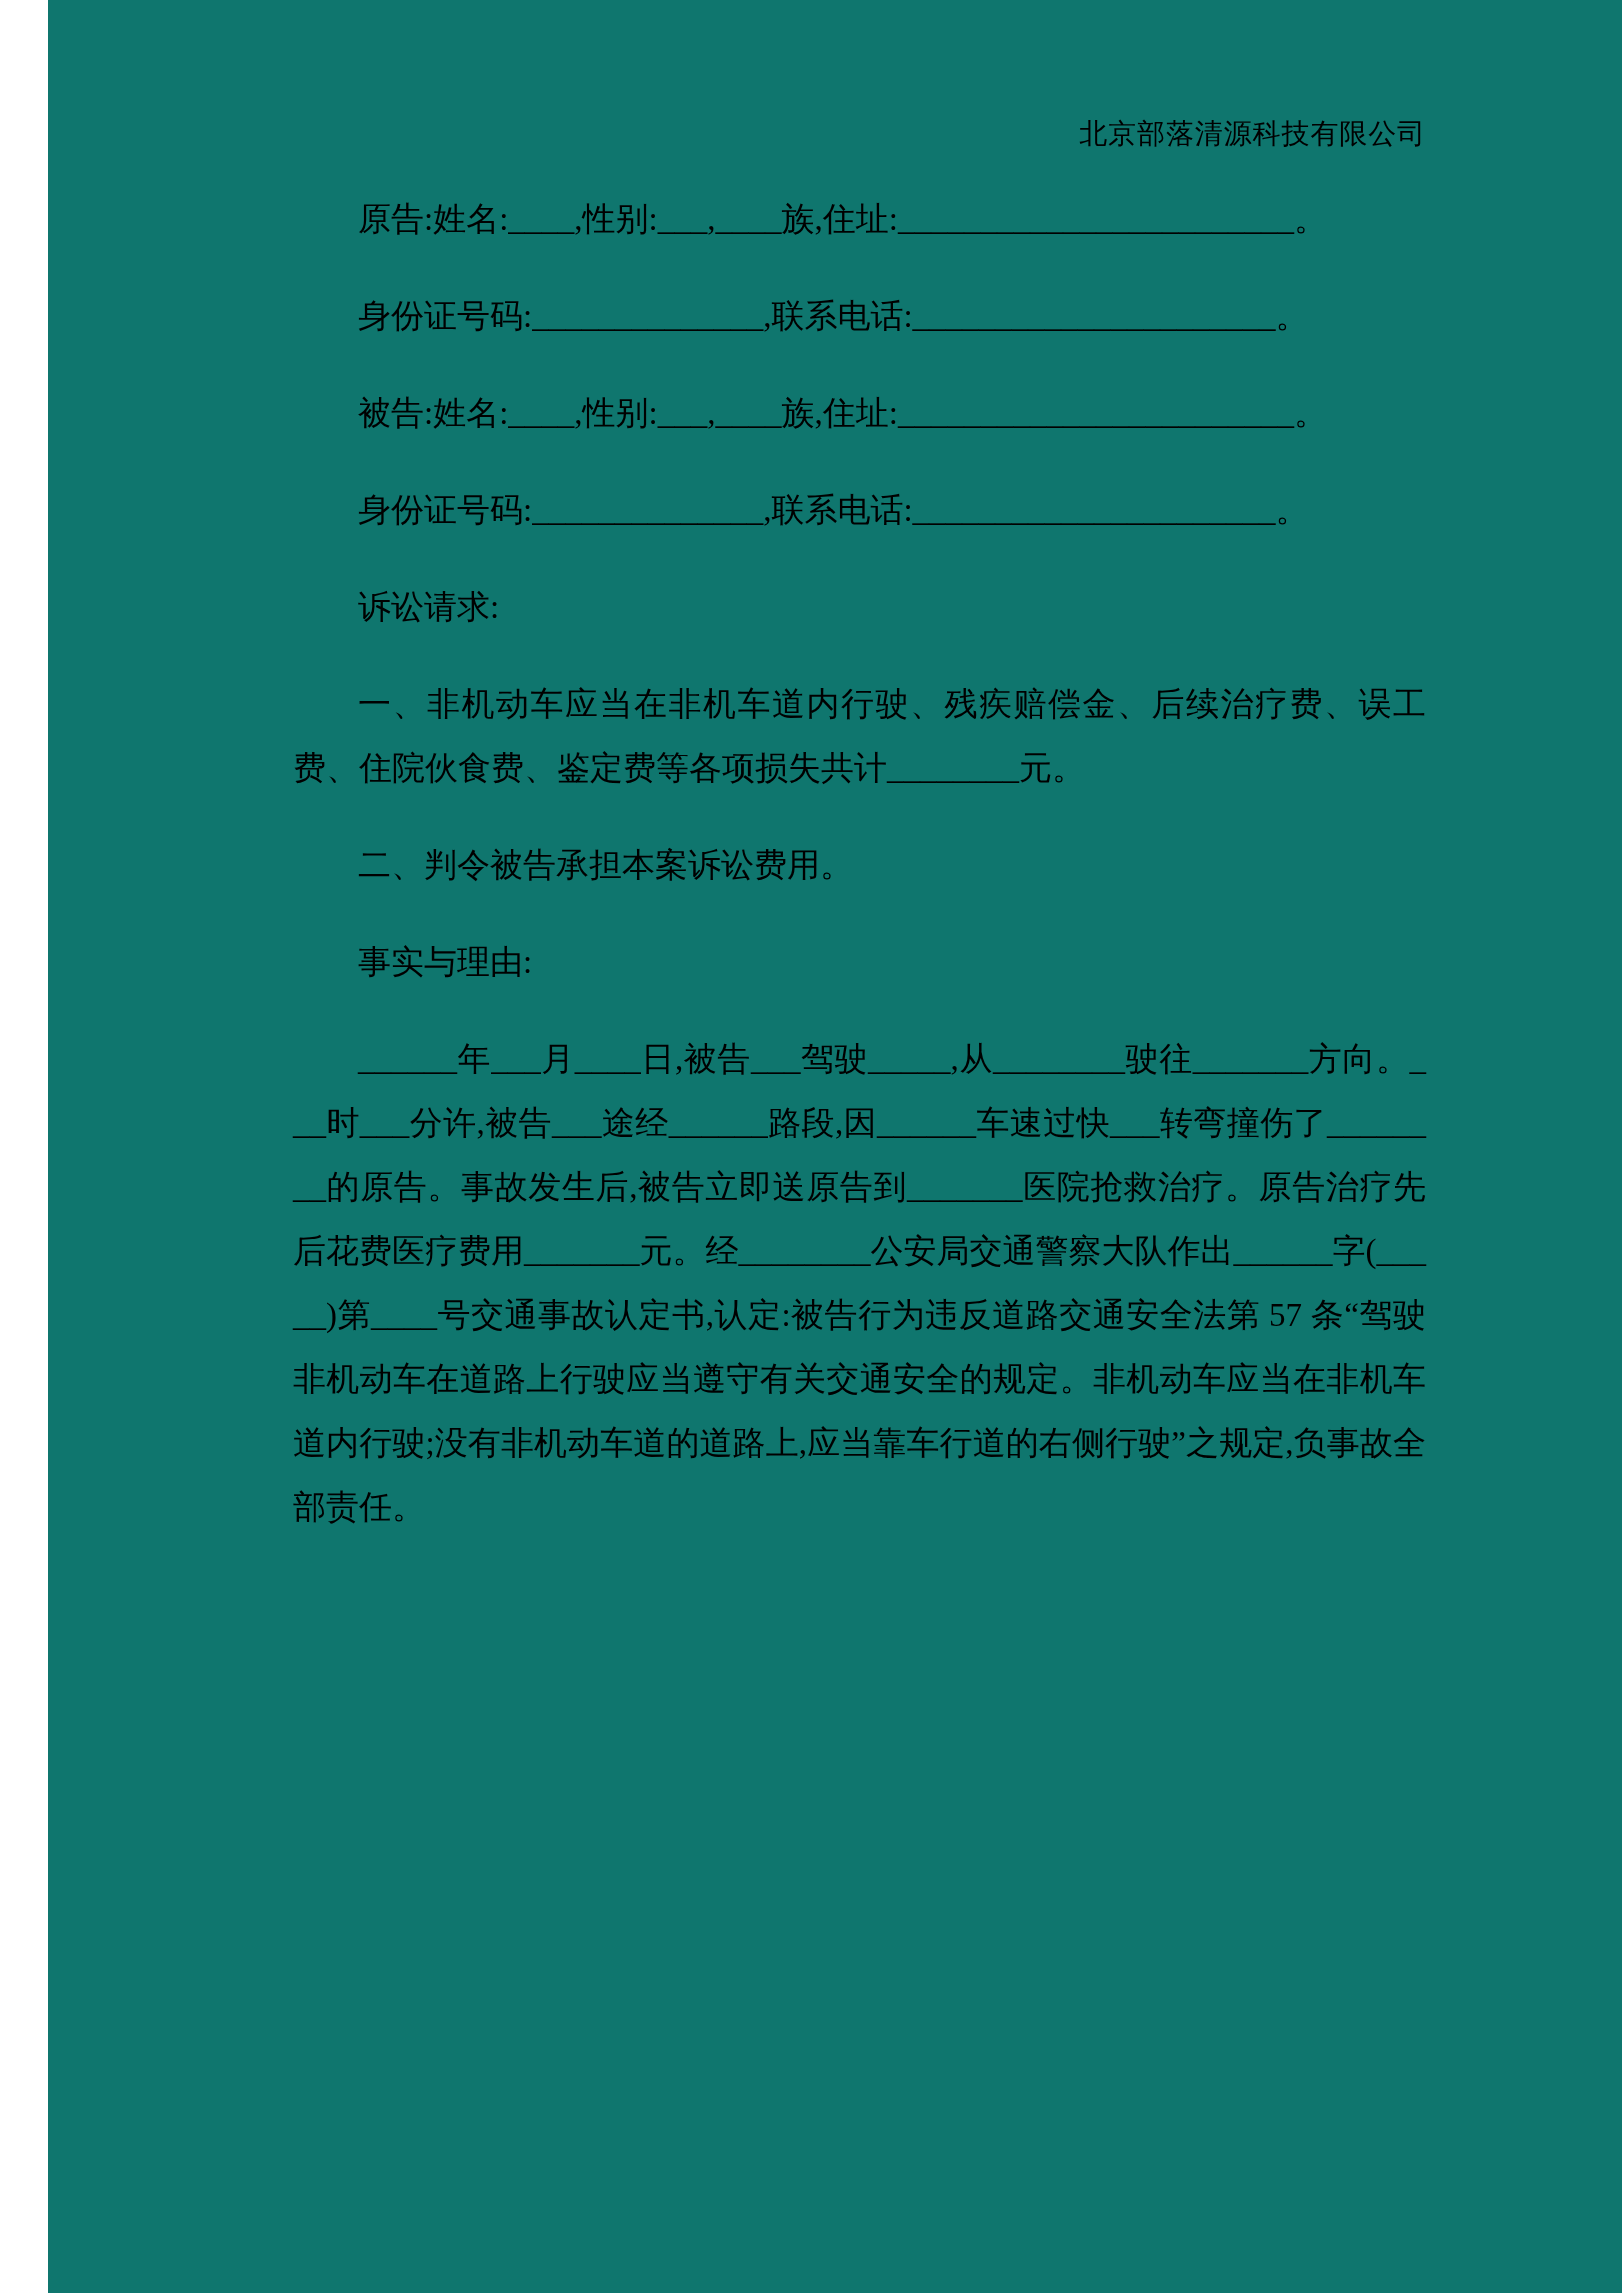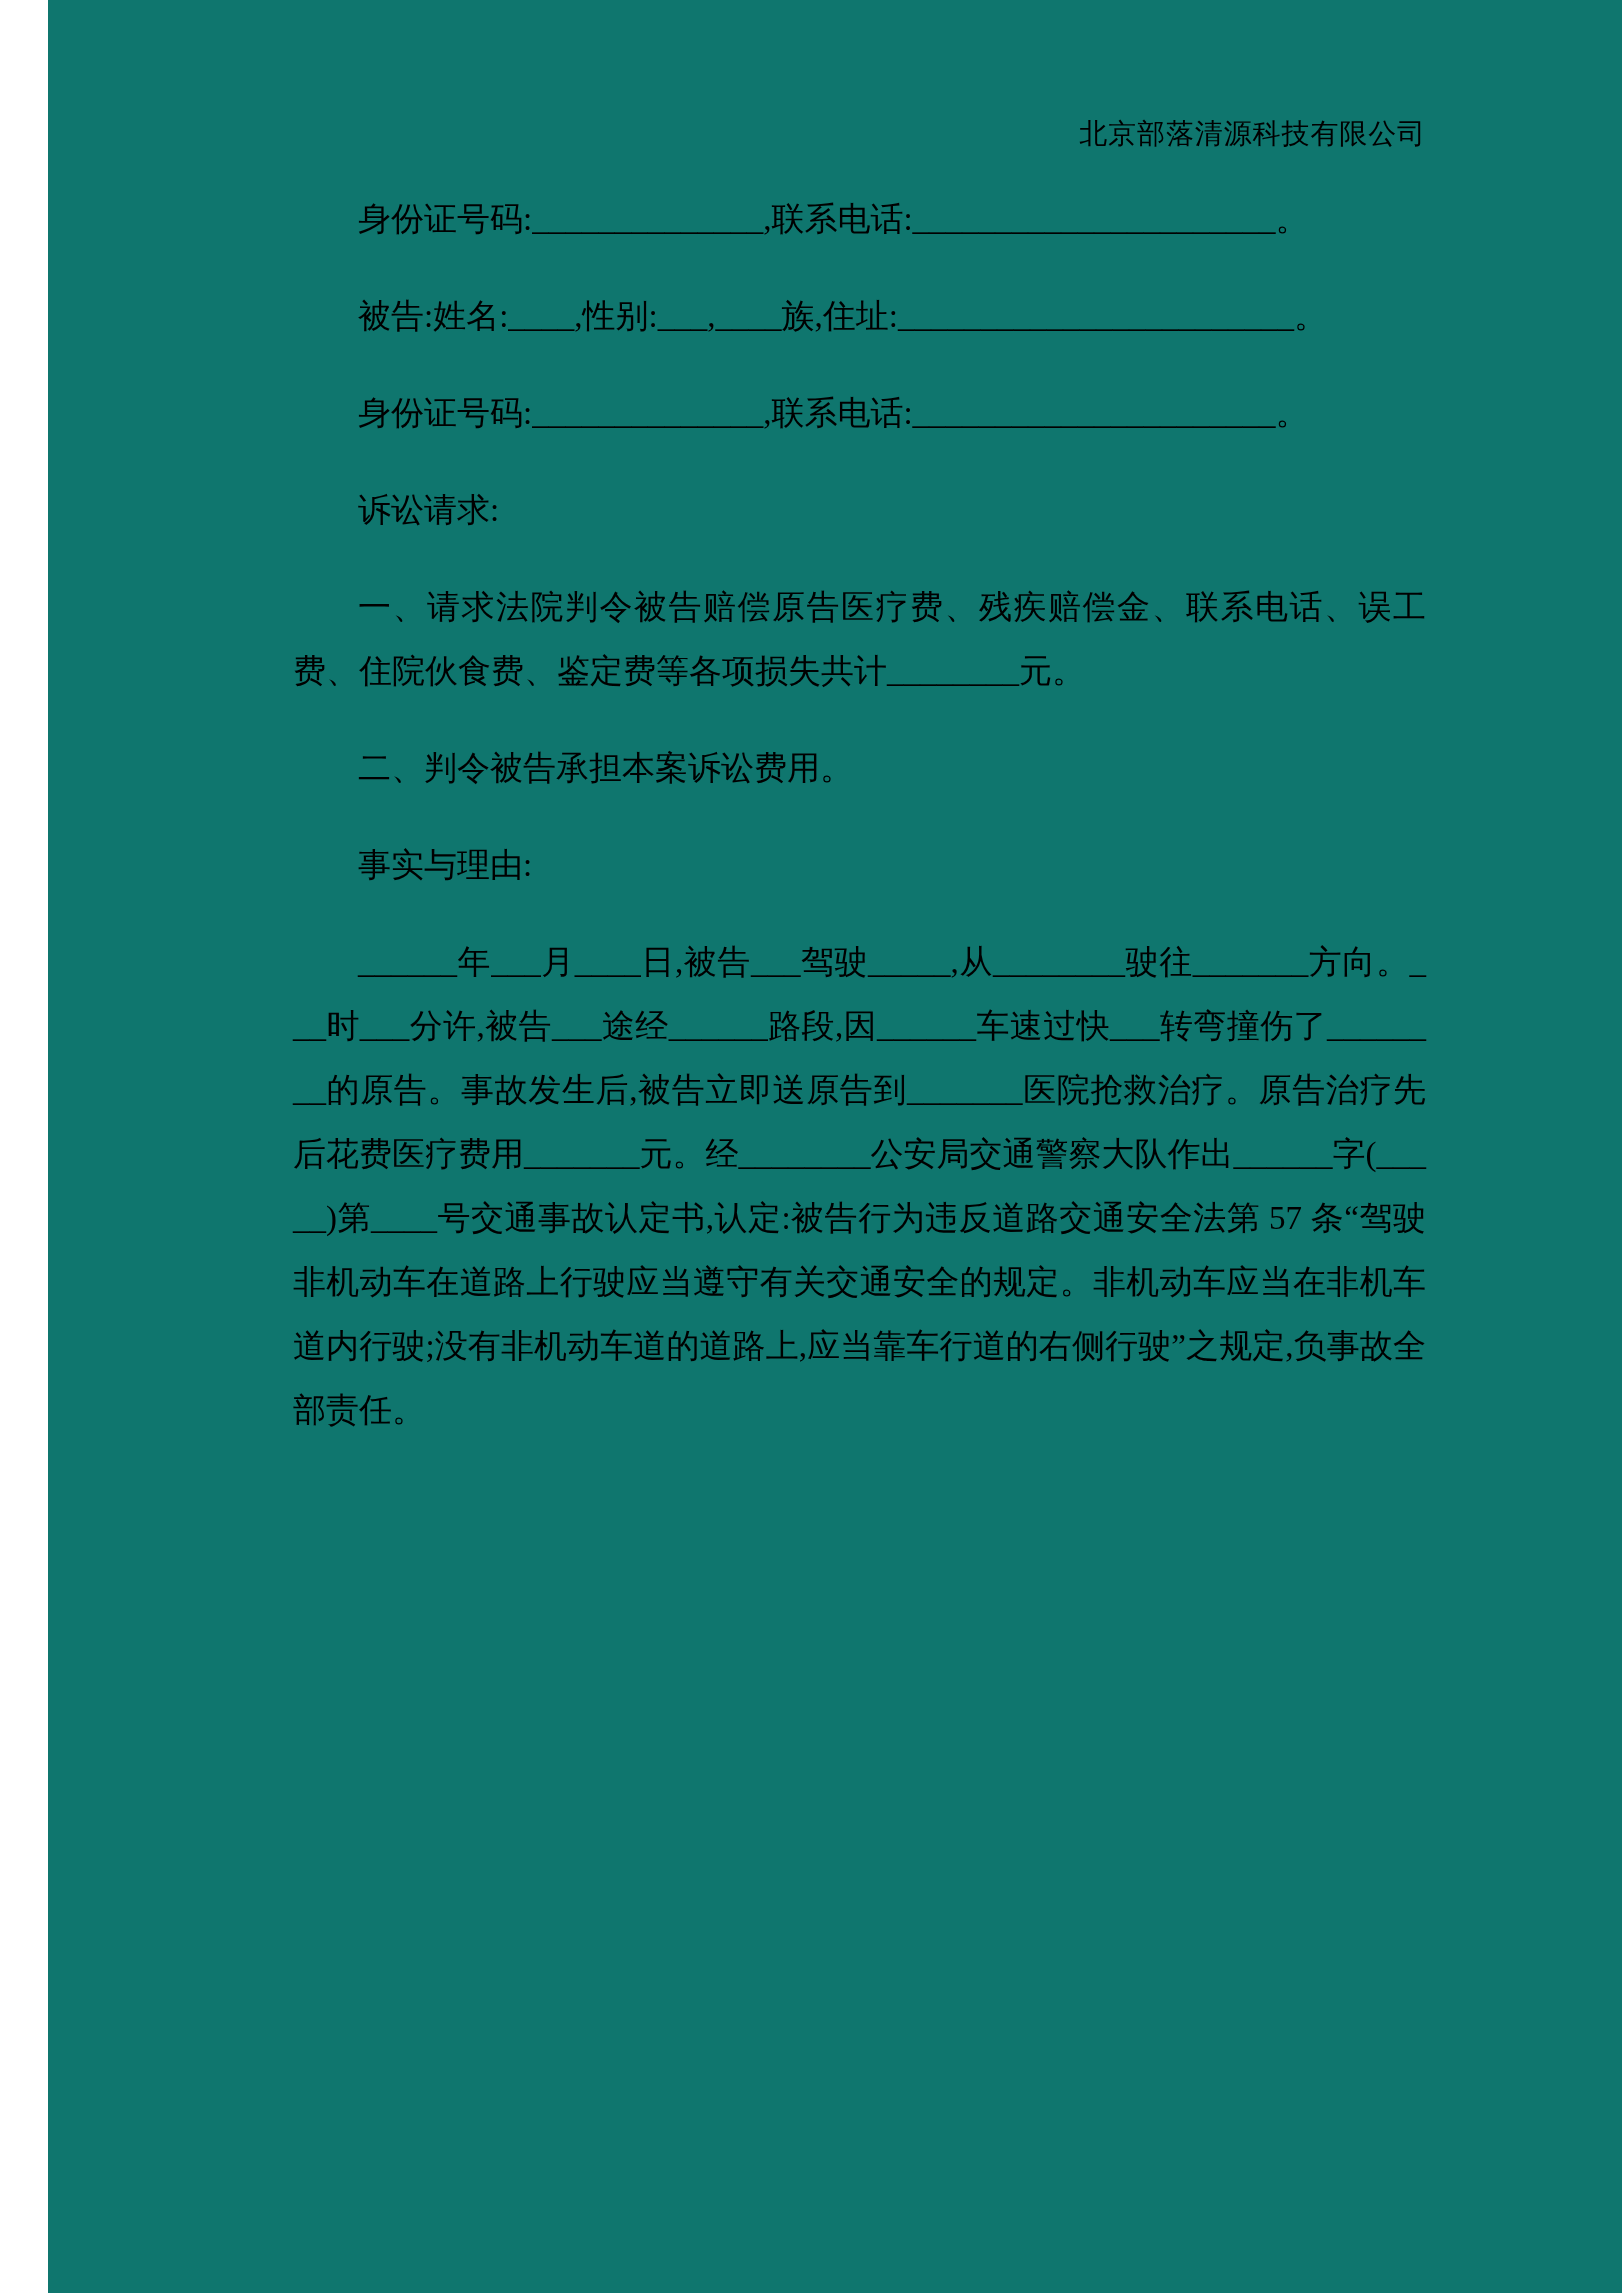--- a/index.html
+++ b/index.html
@@ -47,30 +47,31 @@
     word-break: break-all;
   }
 </style>
 </head>
 <body>
 
 <div class="page">
   <div class="doc-header">北京部落清源科技有限公司</div>
 
 
+  <p class="para">原告:姓名:____,性别:___,____族,住址:________________________。</p>
 
   <p class="para">身份证号码:______________,联系电话:______________________。</p>
 
   <p class="para">被告:姓名:____,性别:___,____族,住址:________________________。</p>
 
   <p class="para">身份证号码:______________,联系电话:______________________。</p>
 
   <p class="para">诉讼请求:</p>
 
-  <p class="para">一、请求法院判令被告赔偿原告医疗费、残疾赔偿金、联系电话、误工费、住院伙食费、鉴定费等各项损失共计________元。</p>
+  <p class="para">一、非机动车应当在非机车道内行驶、残疾赔偿金、后续治疗费、误工费、住院伙食费、鉴定费等各项损失共计________元。</p>
 
   <p class="para">二、判令被告承担本案诉讼费用。</p>
 
   <p class="para">事实与理由:</p>
 
   <p class="para">______年___月____日,被告___驾驶_____,从________驶往_______方向。___时___分许,被告___途经______路段,因______车速过快___转弯撞伤了________的原告。事故发生后,被告立即送原告到_______医院抢救治疗。原告治疗先后花费医疗费用_______元。经________公安局交通警察大队作出______字(_____)第____号交通事故认定书,认定:被告行为违反道路交通安全法第 57 条“驾驶非机动车在道路上行驶应当遵守有关交通安全的规定。非机动车应当在非机车道内行驶;没有非机动车道的道路上,应当靠车行道的右侧行驶”之规定,负事故全部责任。</p>
 
 
 </div>
 

